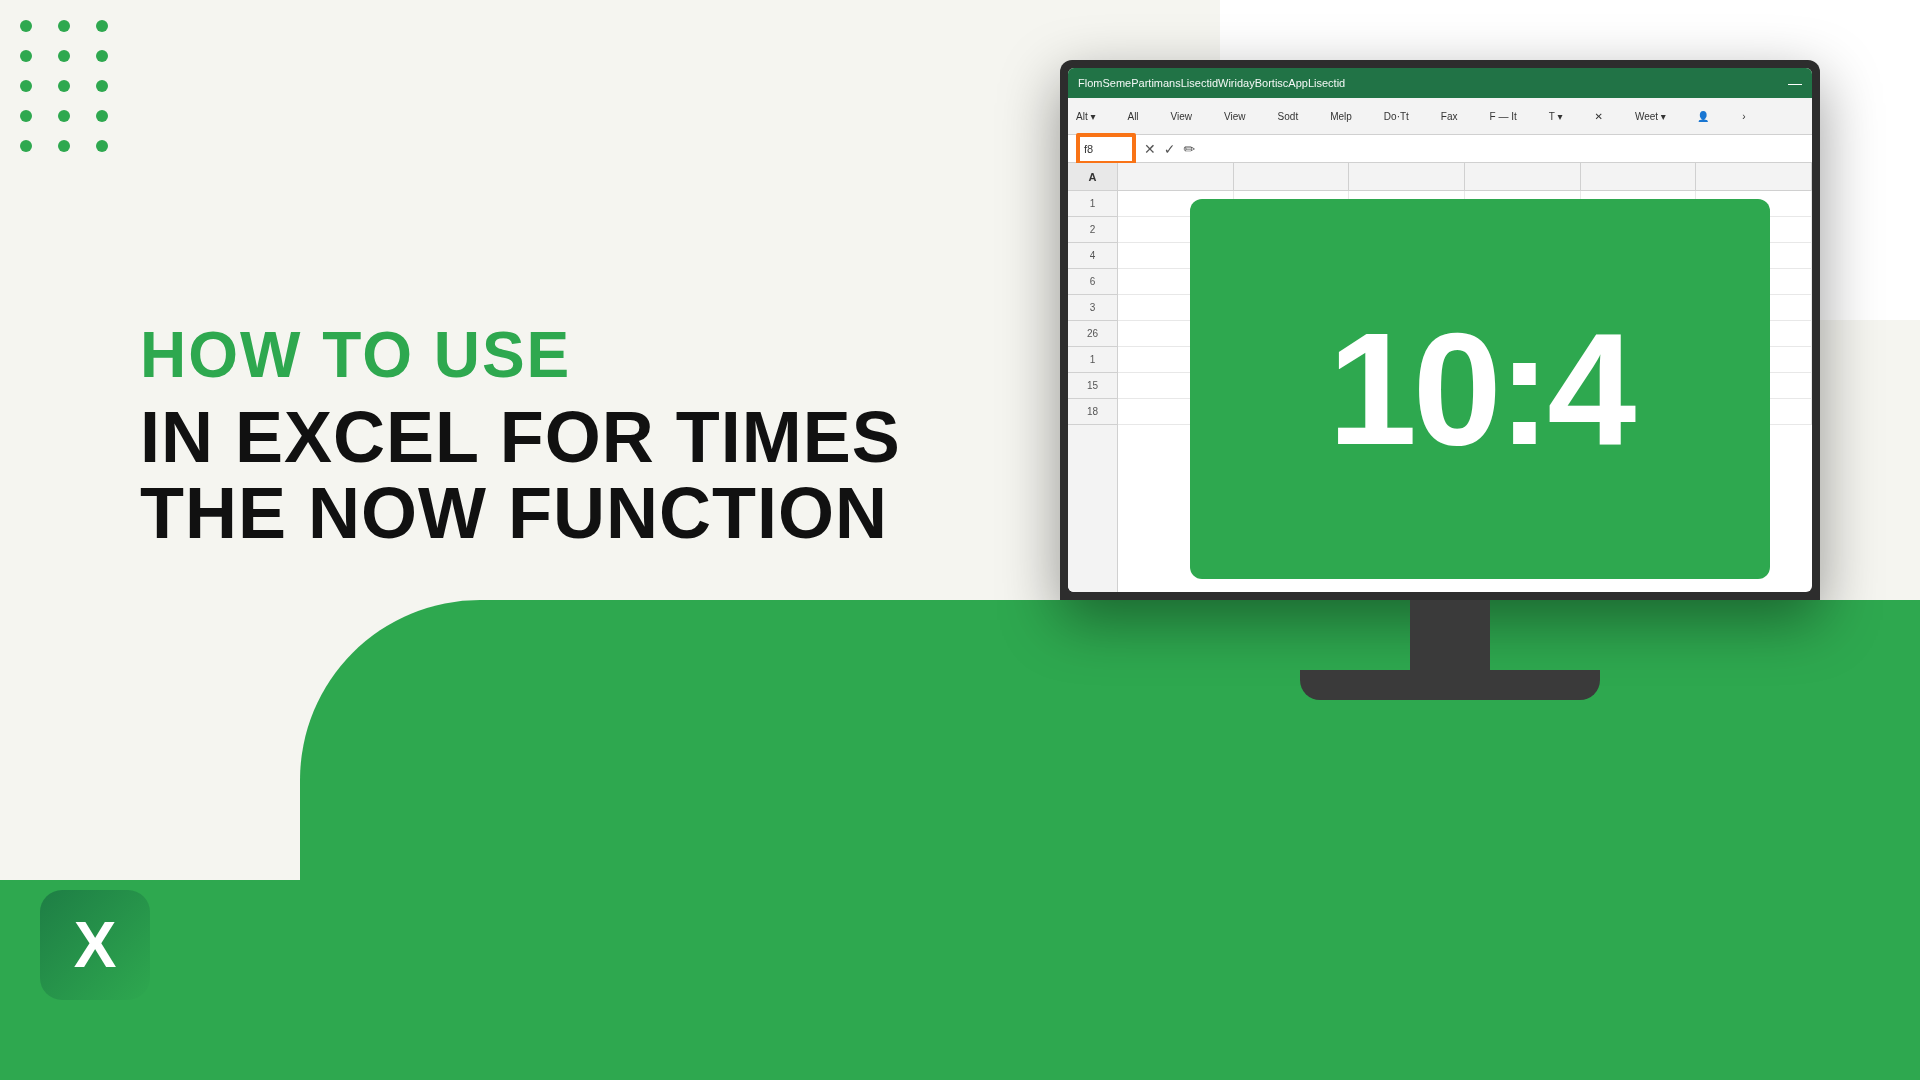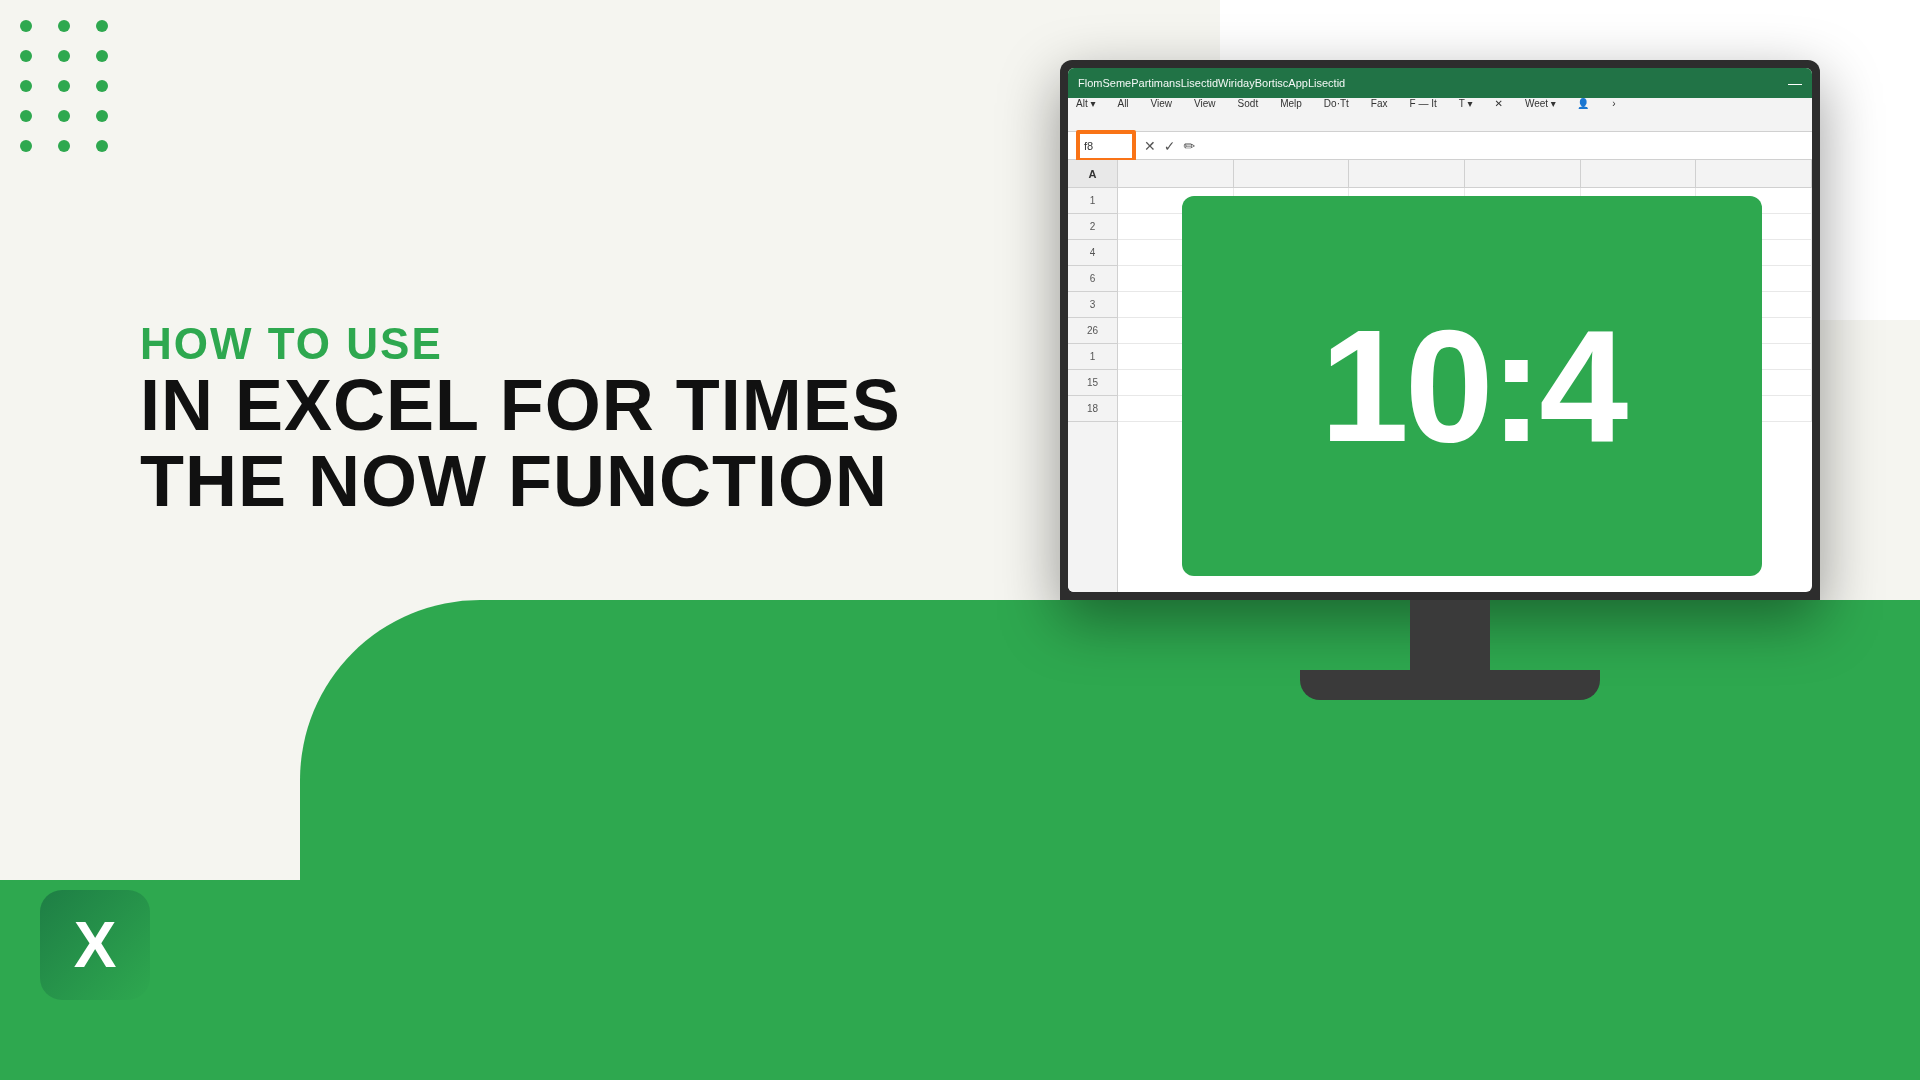--- a/index.html
+++ b/index.html
@@ -45,26 +45,27 @@
 
     
     .left-content {
       position: absolute;
       left: 140px;
       top: 320px;
       z-index: 3;
     }
 
     .how-to-use {
-      font-size: 44px;
+      font-size: 64px;
       font-weight: 900;
       color: #2ea84f;
       text-transform: uppercase;
       letter-spacing: 2px;
       line-height: 1.1;
+      margin-bottom: 10px;
     }
 
     .main-title {
       font-size: 72px;
       font-weight: 900;
       color: #111;
       text-transform: uppercase;
       letter-spacing: 1px;
       line-height: 1.05;
     }
@@ -146,24 +147,24 @@
     .excel-window-controls {
       display: flex;
       gap: 8px;
     }
 
     .win-minimize { background: transparent; color: white; font-size: 14px; }
 
     .excel-ribbon {
       background: #f3f3f3;
       border-bottom: 1px solid #d0d0d0;
-      padding: 0 8px;
-      display: flex;
-      align-items: flex-start;
-      gap: 22px;
+      padding: 18px 8px;
+      display: flex;
+      align-items: center;
+      gap: 32px;
       height: 34px;
     }
 
     .ribbon-item {
       font-size: 10px;
       font-family: Arial, sans-serif;
       color: #333;
       cursor: pointer;
     }
 
@@ -274,21 +275,21 @@
     }
 
     .grid-cell {
       border-right: 1px solid #e8e8e8;
     }
 
     
     .green-display {
       position: absolute;
       top: 8px;
-      left: 64px;
+      left: 72px;
       width: 580px;
       height: 380px;
       background: #2ea84f;
       border-radius: 12px;
       display: flex;
       align-items: center;
       justify-content: center;
       z-index: 2;
     }
 

